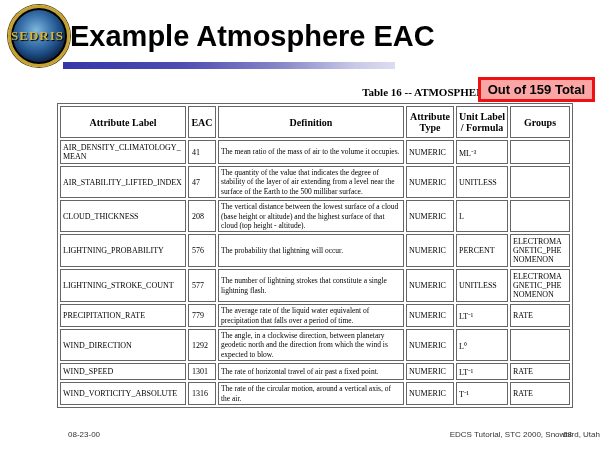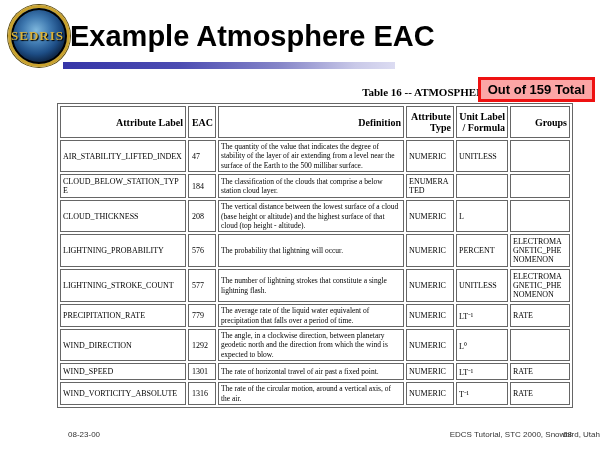--- a/index.html
+++ b/index.html
@@ -41,21 +41,21 @@
     position:absolute;left:57px;top:103px;width:500px;
     border-collapse:separate;border-spacing:2px;
     border:1px solid #666;background:#fff;
     font-family:"Liberation Serif",serif;color:#000;
     table-layout:fixed;
   }
   table.attrs th, table.attrs td{
     border:1px solid #666;vertical-align:middle;overflow:hidden;
   }
   table.attrs th{
-    font-size:10px;font-weight:bold;text-align:right;padding:4px 2px;word-wrap:break-word;
+    font-size:10px;font-weight:bold;text-align:center;padding:4px 2px;word-wrap:break-word;
   }
   td.c-label{font-size:8px;padding:2px 2px;word-wrap:break-word;letter-spacing:0px;}
   td.c-eac{font-size:8px;text-align:left;padding:2px 3px;}
   td.c-def{font-size:7.5px;padding:1px 2px;line-height:1.25;vertical-align:middle;}
   td.c-type{font-size:8px;padding:2px 2px;word-wrap:break-word;}
   td.c-unit{font-size:8px;padding:2px 2px;word-wrap:break-word;}
   td.c-groups{font-size:8px;padding:2px 2px;word-wrap:break-word;}
   col.w-label{width:126px;}col.w-eac{width:28px;}col.w-def{width:186px;}
   col.w-type{width:48px;}col.w-unit{width:52px;}col.w-groups{width:60px;}
   
@@ -92,38 +92,38 @@
     <tr>
       <th>Attribute Label</th>
       <th>EAC</th>
       <th>Definition</th>
       <th>Attribute Type</th>
       <th>Unit Label / Formula</th>
       <th>Groups</th>
     </tr>
   </thead>
   <tbody>
+  <tr>
+    <td class="c-label">AIR_DENSITY_CLIMATOLOGY_MEAN</td>
+    <td class="c-eac">41</td>
+    <td class="c-def">The mean ratio of the mass of air to the volume it occupies.</td>
+    <td class="c-type">NUMERIC</td>
+    <td class="c-unit">ML⁻³</td>
+    <td class="c-groups"></td>
+  </tr>
 
   <tr>
     <td class="c-label">AIR_STABILITY_LIFTED_INDEX</td>
     <td class="c-eac">47</td>
     <td class="c-def">The quantity of the value that indicates the degree of stability of the layer of air extending from a level near the surface of the Earth to the 500 millibar surface.</td>
     <td class="c-type">NUMERIC</td>
     <td class="c-unit">UNITLESS</td>
     <td class="c-groups"></td>
   </tr>
 
-  <tr>
-    <td class="c-label">CLOUD_BELOW_STATION_TYPE</td>
-    <td class="c-eac">184</td>
-    <td class="c-def">The classification of the clouds that comprise a below station cloud layer.</td>
-    <td class="c-type">ENUMERATED</td>
-    <td class="c-unit"></td>
-    <td class="c-groups"></td>
-  </tr>
 
   <tr>
     <td class="c-label">CLOUD_THICKNESS</td>
     <td class="c-eac">208</td>
     <td class="c-def">The vertical distance between the lowest surface of a cloud (base height or altitude) and the highest surface of that cloud (top height - altitude).</td>
     <td class="c-type">NUMERIC</td>
     <td class="c-unit">L</td>
     <td class="c-groups"></td>
   </tr>
 

